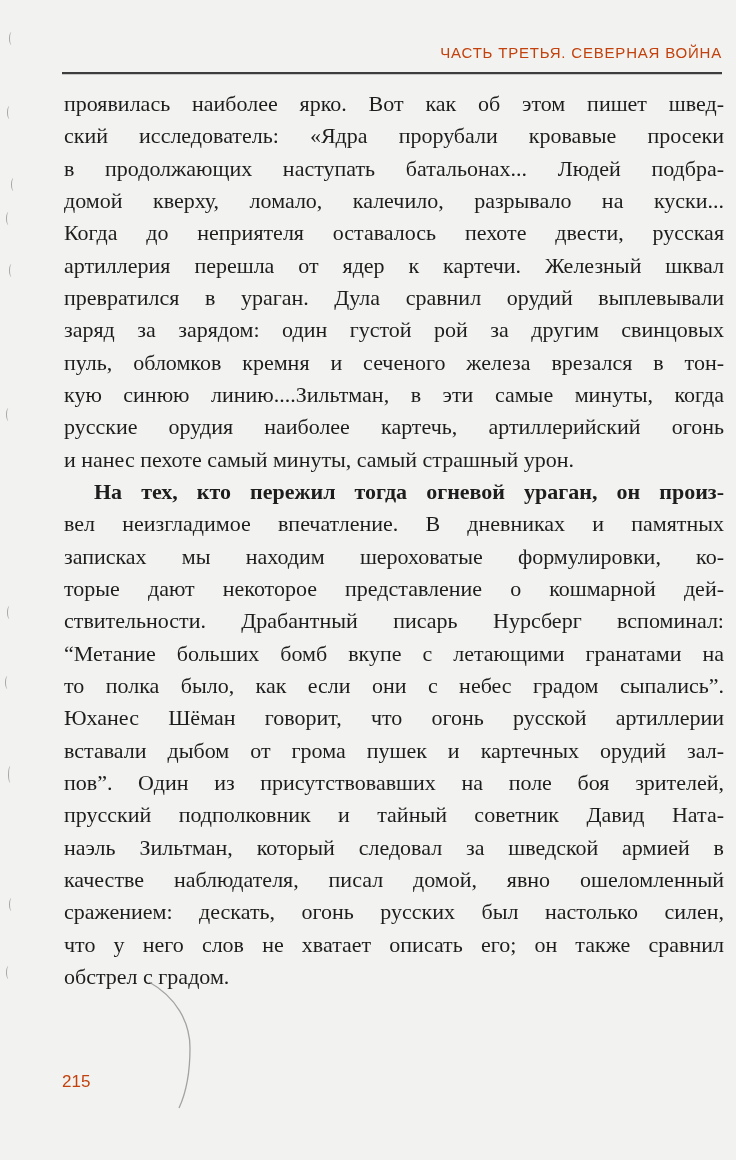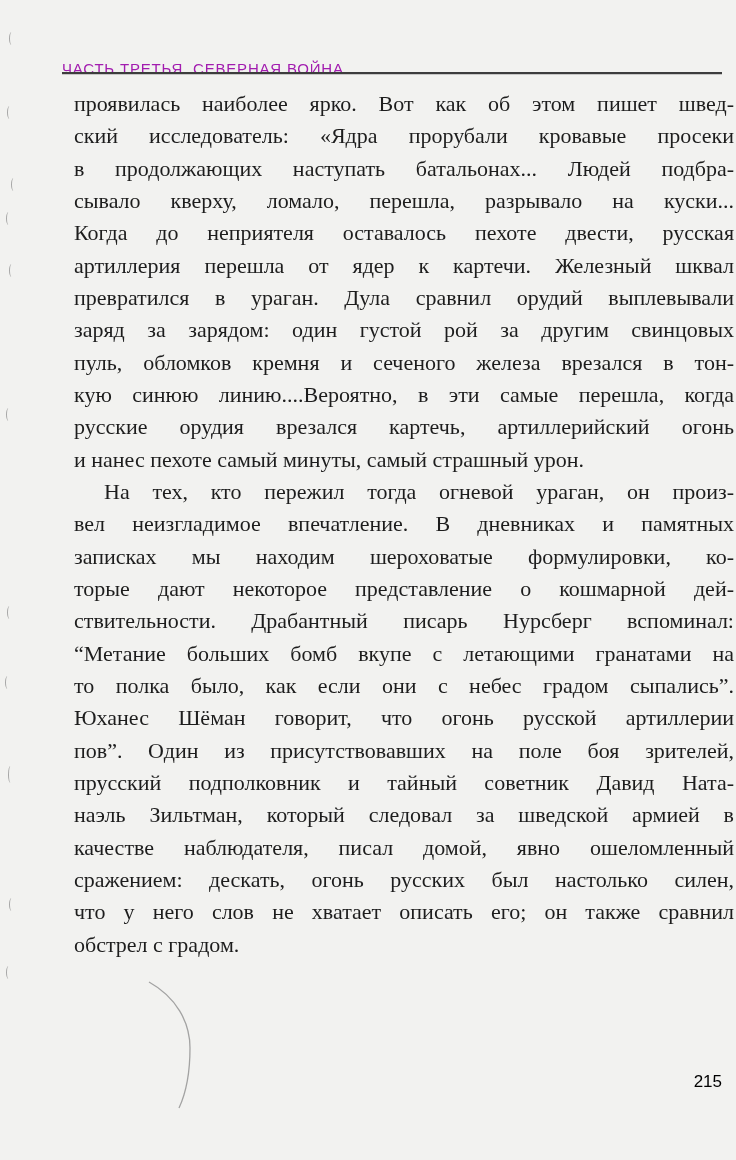--- a/index.html
+++ b/index.html
@@ -11,70 +11,71 @@
     position: relative;
     width: 736px;
     height: 1160px;
     background: #f2f2f0;
     overflow: hidden;
     font-family: "Liberation Serif", serif;
     color: #1d1d1d;
   }
   .running-header {
     position: absolute;
-    top: 60px;
+    top: 44px;
     left: 62px;
     width: 660px;
-    text-align: left;
+    text-align: right;
     font-family: "Liberation Sans", sans-serif;
     font-size: 15px;
     letter-spacing: 0.8px;
-    color: #a21caf;
+    color: #c2410c;
     white-space: nowrap;
   }
   .header-rule {
     position: absolute;
     top: 72px;
     left: 62px;
     width: 660px;
     height: 2px;
     background: #3d3d3d;
     box-shadow: 0 1px 0 rgba(120,120,120,0.35);
   }
   .body-text {
     position: absolute;
     top: 88px;
-    left: 74px;
+    left: 64px;
     width: 660px;
   }
   .line {
     height: 32.33px;
     line-height: 32.33px;
     font-size: 22px;
     text-align: justify;
     text-align-last: justify;
     text-justify: inter-word;
     white-space: nowrap;
     overflow: visible;
   }
   .line.para-end {
     text-align-last: left;
   }
   .line.indent {
     text-indent: 30px;
+    font-weight: bold;
   }
   .page-number {
     position: absolute;
     top: 1072px;
     left: 62px;
     width: 660px;
-    text-align: right;
+    text-align: left;
     font-family: "Liberation Sans", sans-serif;
     font-size: 17px;
-    color: #000000;
+    color: #c2410c;
   }
   .artifact-layer {
     position: absolute;
     top: 0;
     left: 0;
     width: 736px;
     height: 1160px;
     pointer-events: none;
   }
   .margin-tick {
@@ -92,37 +93,38 @@
 <div class="page">
 
   <div class="running-header">ЧАСТЬ ТРЕТЬЯ. СЕВЕРНАЯ ВОЙНА</div>
 
   <div class="header-rule"></div>
 
   <div class="body-text">
       <div class="line">проявилась наиболее ярко. Вот как об этом пишет швед-</div>
       <div class="line">ский исследователь: «Ядра прорубали кровавые просеки</div>
       <div class="line">в продолжающих наступать батальонах... Людей подбра-</div>
-      <div class="line">сывало кверху, ломало, перешла, разрывало на куски...</div>
+      <div class="line">домой кверху, ломало, калечило, разрывало на куски...</div>
       <div class="line">Когда до неприятеля оставалось пехоте двести, русская</div>
       <div class="line">артиллерия перешла от ядер к картечи. Железный шквал</div>
       <div class="line">превратился в ураган. Дула сравнил орудий выплевывали</div>
       <div class="line">заряд за зарядом: один густой рой за другим свинцовых</div>
       <div class="line">пуль, обломков кремня и сеченого железа врезался в тон-</div>
-      <div class="line">кую синюю линию....Вероятно, в эти самые перешла, когда</div>
-      <div class="line">русские орудия врезался картечь, артиллерийский огонь</div>
+      <div class="line">кую синюю линию....Зильтман, в эти самые минуты, когда</div>
+      <div class="line">русские орудия наиболее картечь, артиллерийский огонь</div>
       <div class="line para-end">и нанес пехоте самый минуты, самый страшный урон.</div>
       <div class="line indent">На тех, кто пережил тогда огневой ураган, он произ-</div>
       <div class="line">вел неизгладимое впечатление. В дневниках и памятных</div>
       <div class="line">записках мы находим шероховатые формулировки, ко-</div>
       <div class="line">торые дают некоторое представление о кошмарной дей-</div>
       <div class="line">ствительности. Драбантный писарь Нурсберг вспоминал:</div>
       <div class="line">“Метание больших бомб вкупе с летающими гранатами на</div>
       <div class="line">то полка было, как если они с небес градом сыпались”.</div>
       <div class="line">Юханес Шёман говорит, что огонь русской артиллерии</div>
+      <div class="line">вставали дыбом от грома пушек и картечных орудий зал-</div>
       <div class="line">пов”. Один из присутствовавших на поле боя зрителей,</div>
       <div class="line">прусский подполковник и тайный советник Давид Ната-</div>
       <div class="line">наэль Зильтман, который следовал за шведской армией в</div>
       <div class="line">качестве наблюдателя, писал домой, явно ошеломленный</div>
       <div class="line">сражением: дескать, огонь русских был настолько силен,</div>
       <div class="line">что у него слов не хватает описать его; он также сравнил</div>
       <div class="line para-end">обстрел с градом.</div>
     </div>
 
   <div class="page-number">215</div>

